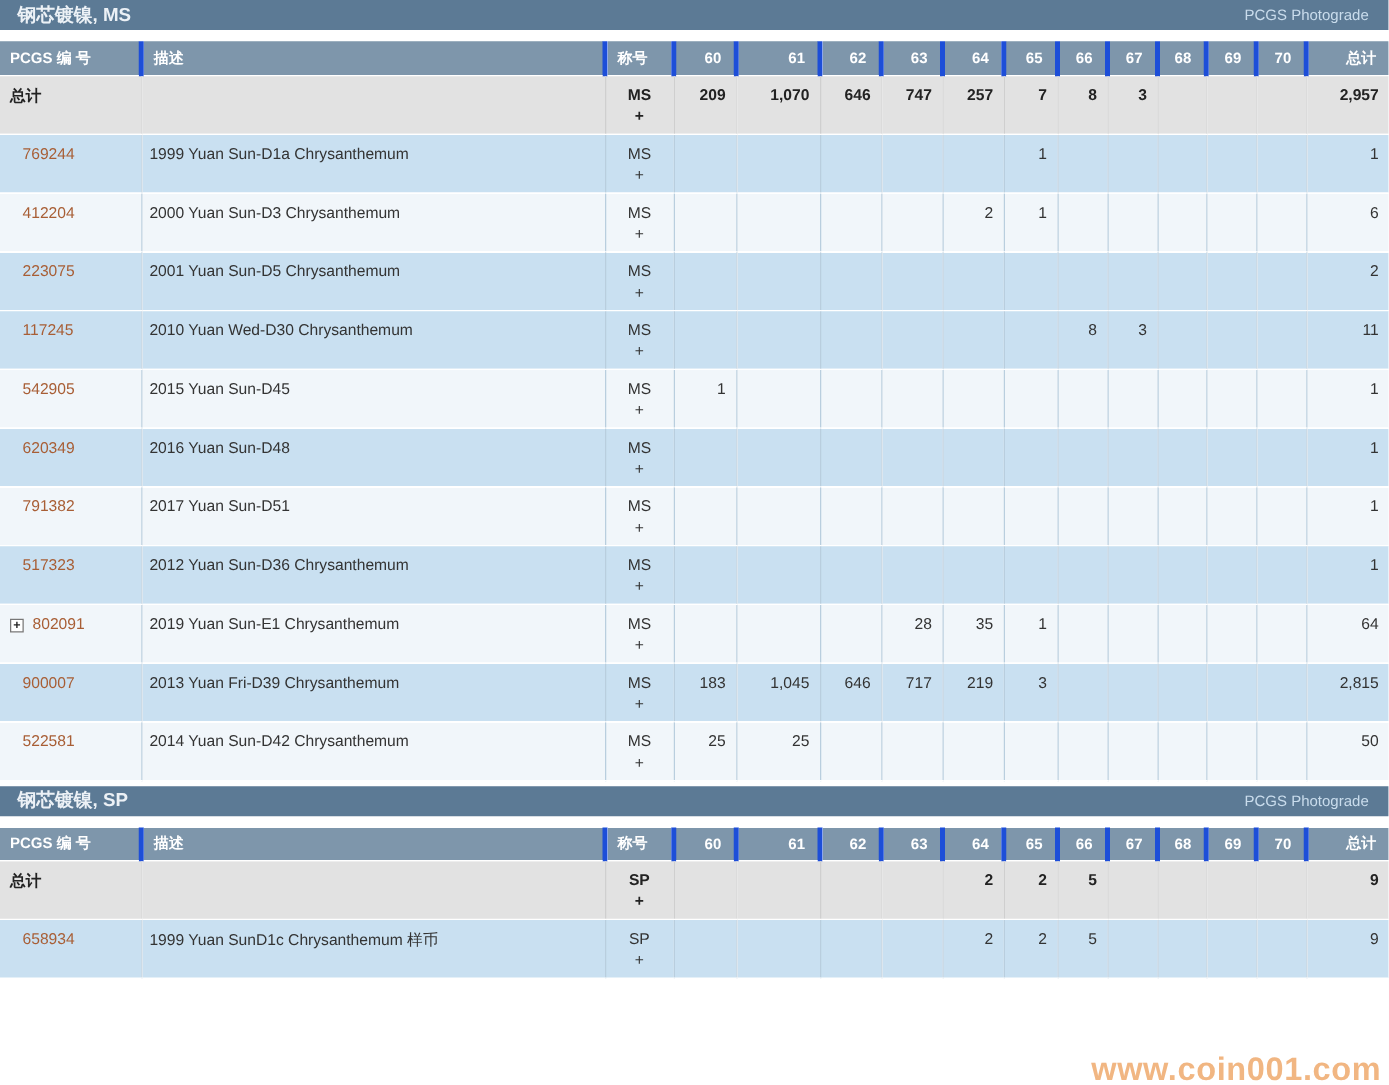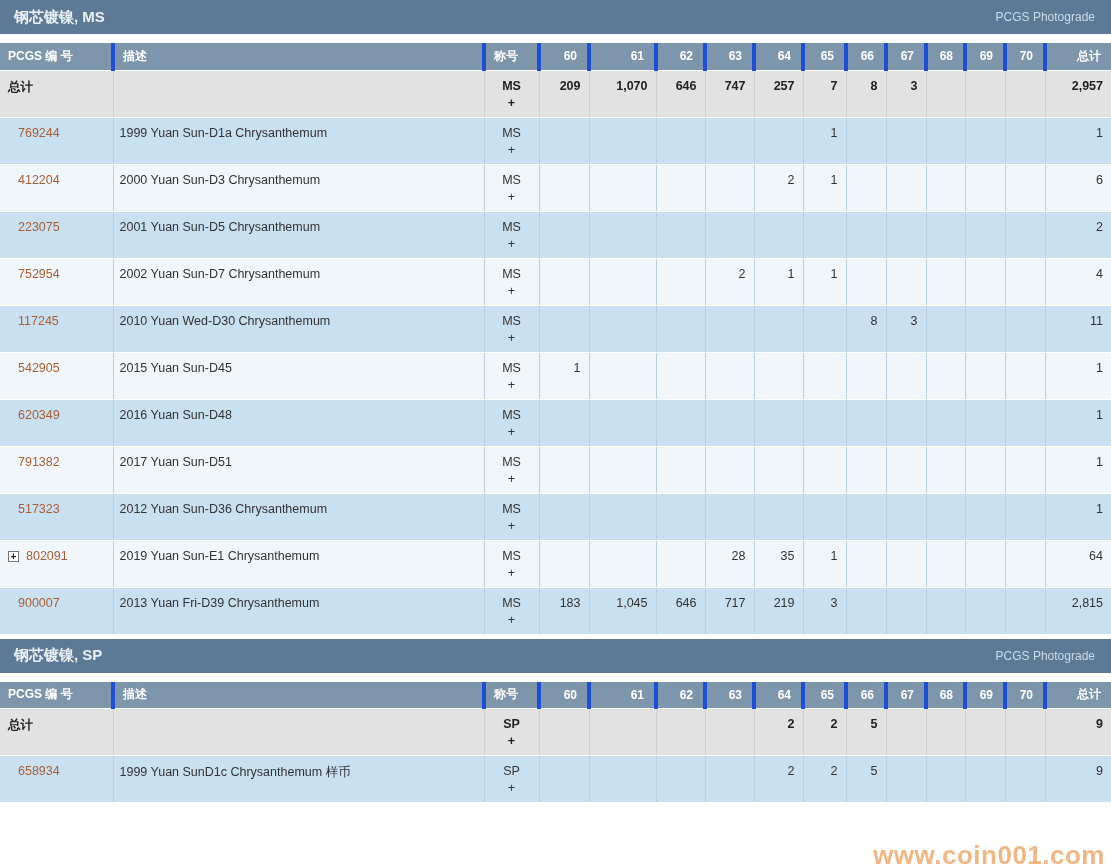--- a/index.html
+++ b/index.html
@@ -16,21 +16,21 @@
     --totals_border:#cfcfcf;
     --watermark:#f0b078;
   }
   *{box-sizing:border-box;}
   html,body{margin:0;padding:0;background:#ffffff;}
   body{font-family:"Liberation Sans","DejaVu Sans",sans-serif;}
   .page{position:relative;width:1111px;height:868px;overflow:hidden;background:#fff;}
 
   .grade-section{margin:0 0 4px 0;}
   .section-bar{
-    height:34px;background:var(--section_bar);
+    height:24px;background:var(--section_bar);
     display:flex;align-items:center;justify-content:space-between;
     margin-bottom:9px;
   }
   .section-title{color:var(--header_text);font-weight:bold;font-size:15px;padding-left:14px;}
   .photograde-link{color:var(--photograde_link);font-size:12px;padding-right:16px;text-decoration:none;cursor:pointer;}
 
   table.pop-table{border-collapse:collapse;table-layout:fixed;width:1111px;}
   col.c-num{width:113px;} col.c-desc{width:371px;} col.c-desig{width:55px;}
   col.c-g0{width:50px;} col.c-g1{width:67px;} col.c-g2{width:49px;} col.c-g3{width:49px;}
   col.c-g4{width:49px;} col.c-g5{width:43px;} col.c-g6{width:40px;} col.c-g7{width:40px;}
@@ -199,40 +199,20 @@
               <td class="grade-cell"></td>
               <td class="grade-cell"></td>
               <td class="grade-cell"></td>
               <td class="grade-cell"></td>
               <td class="grade-cell"></td>
               <td class="grade-cell"></td>
               <td class="grade-cell"></td>
               <td class="grade-cell"></td>
               <td class="total-cell">2</td>
             </tr>
-            <tr class="row-light">
-              <td class="num-cell"><span class="num-offset"></span><a class="pcgs-num">752954</a></td>
-              <td class="desc-cell">2002 Yuan Sun-D7 Chrysanthemum</td>
-              <td class="desig-cell">
-                <div>MS</div>
-                <div>+</div>
-              </td>
-              <td class="grade-cell"></td>
-              <td class="grade-cell"></td>
-              <td class="grade-cell"></td>
-              <td class="grade-cell">2</td>
-              <td class="grade-cell">1</td>
-              <td class="grade-cell">1</td>
-              <td class="grade-cell"></td>
-              <td class="grade-cell"></td>
-              <td class="grade-cell"></td>
-              <td class="grade-cell"></td>
-              <td class="grade-cell"></td>
-              <td class="total-cell">4</td>
-            </tr>
             <tr class="row-blue">
               <td class="num-cell"><span class="num-offset"></span><a class="pcgs-num">117245</a></td>
               <td class="desc-cell">2010 Yuan Wed-D30 Chrysanthemum</td>
               <td class="desig-cell">
                 <div>MS</div>
                 <div>+</div>
               </td>
               <td class="grade-cell"></td>
               <td class="grade-cell"></td>
               <td class="grade-cell"></td>
@@ -358,20 +338,40 @@
               <td class="grade-cell">646</td>
               <td class="grade-cell">717</td>
               <td class="grade-cell">219</td>
               <td class="grade-cell">3</td>
               <td class="grade-cell"></td>
               <td class="grade-cell"></td>
               <td class="grade-cell"></td>
               <td class="grade-cell"></td>
               <td class="grade-cell"></td>
               <td class="total-cell">2,815</td>
+            </tr>
+            <tr class="row-light">
+              <td class="num-cell"><span class="num-offset"></span><a class="pcgs-num">522581</a></td>
+              <td class="desc-cell">2014 Yuan Sun-D42 Chrysanthemum</td>
+              <td class="desig-cell">
+                <div>MS</div>
+                <div>+</div>
+              </td>
+              <td class="grade-cell">25</td>
+              <td class="grade-cell">25</td>
+              <td class="grade-cell"></td>
+              <td class="grade-cell"></td>
+              <td class="grade-cell"></td>
+              <td class="grade-cell"></td>
+              <td class="grade-cell"></td>
+              <td class="grade-cell"></td>
+              <td class="grade-cell"></td>
+              <td class="grade-cell"></td>
+              <td class="grade-cell"></td>
+              <td class="total-cell">50</td>
             </tr>
           </tbody>
     </table>
   </section>
 
   <section class="grade-section">
     <div class="section-bar">
       <span class="section-title">钢芯镀镍, SP</span>
       <a class="photograde-link">PCGS Photograde</a>
     </div>

